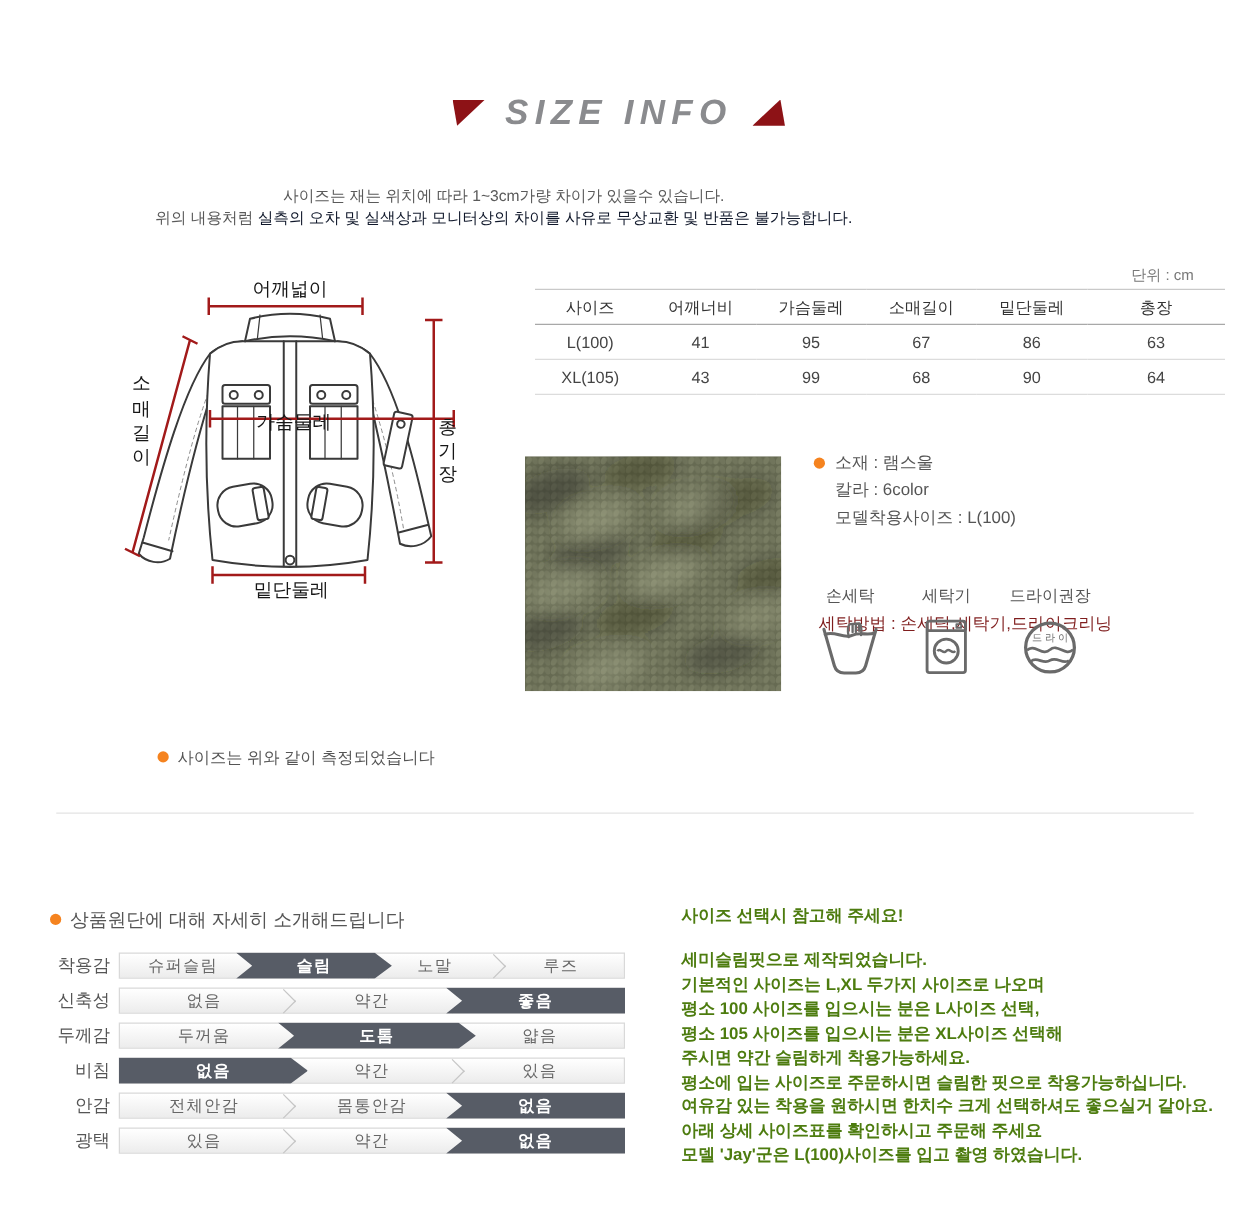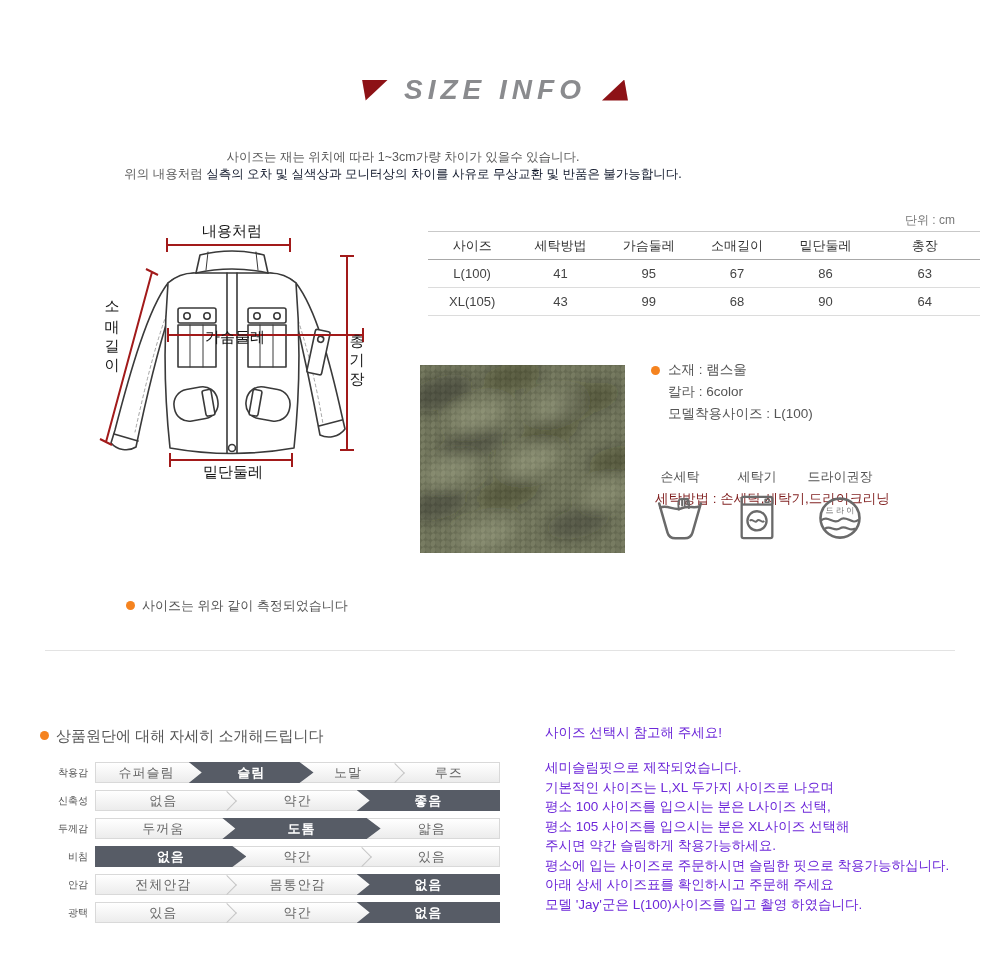--- a/index.html
+++ b/index.html
@@ -38,36 +38,36 @@
   .wash-method{top:462px;left:655px;font-size:13.5px;color:#7f1d1d;margin-top:28px;}
   .wash-col{position:absolute;top:468px;text-align:center;font-size:13px;color:#555;}
   .wash-col svg{display:block;margin:5px auto 0 auto;}
 
   .measure-note{top:597px;left:142px;font-size:13px;color:#555;}
 
   .divider{top:650px;left:45px;width:910px;border-top:1px solid #e3e3e3;height:0;}
 
   
   .fabric-intro{top:727px;left:56px;font-size:15px;color:#555;}
-  .fit-label{position:absolute;left:26px;width:62px;text-align:right;font-size:10px;color:#555;line-height:21px;}
+  .fit-label{position:absolute;left:26px;width:62px;text-align:right;font-size:14px;color:#555;line-height:21px;}
   .bar{position:absolute;left:95px;width:405px;height:21px;background:linear-gradient(#ffffff,#ececec);
        border:1px solid #d9d9d9;display:flex;box-sizing:border-box;}
   .seg{flex:1;position:relative;display:flex;align-items:center;justify-content:center;
        font-size:13px;color:#666;letter-spacing:1px;}
   .seg:not(:last-child)::after{content:"";position:absolute;right:-4px;top:50%;width:13px;height:13px;
        margin-top:-7px;border-top:1px solid #c6c6c6;border-right:1px solid #c6c6c6;
        transform:rotate(45deg);}
   .sel-arrow{position:absolute;top:-1px;bottom:-1px;left:-8px;right:-16px;background:#575c66;z-index:2;
        display:flex;align-items:center;justify-content:center;color:#fff;font-weight:bold;font-size:13px;letter-spacing:1px;
        clip-path:polygon(0 0,calc(100% - 14px) 0,100% 50%,calc(100% - 14px) 100%,0 100%,13px 50%);}
   .sel-first .sel-arrow{left:-1px;clip-path:polygon(0 0,calc(100% - 14px) 0,100% 50%,calc(100% - 14px) 100%,0 100%);}
   .sel-last .sel-arrow{right:-1px;clip-path:polygon(0 0,100% 0,100% 100%,0 100%,13px 50%);}
 
   
-  .sizing-note{top:724px;left:545px;width:435px;font-size:13.5px;color:#6d28d9;}
+  .sizing-note{top:724px;left:545px;width:435px;font-size:13.5px;color:#4d7c0f;font-weight:bold;}
   .sizing-note .head{margin-bottom:16px;}
   .sizing-note .line{line-height:19.5px;}
 </style>
 </head>
 <body>
 
 <div class="abs size-header">
   <div class="flag left"></div>
   <div class="size-title">SIZE INFO</div>
   <div class="flag right"></div>
@@ -125,32 +125,32 @@
 
   <g stroke="#a21a1a" stroke-width="2" fill="none">
     <path d="M77,33 H200 M77,26 V40 M200,26 V40"></path>
     <path d="M62,60 L16,230 M56,57 L68,63 M10,227 L22,233"></path>
     <path d="M78,123 H273 M78,116 V130 M273,116 V130"></path>
     <path d="M257,44 V238 M250,44 H264 M250,238 H264"></path>
     <path d="M80,248 H202 M80,241 V255 M202,241 V255"></path>
   </g>
 </svg>
 
-<div class="diag-label center abs" style="left:180px;top:222px;">내용처럼</div>
+<div class="diag-label center abs" style="left:180px;top:222px;">어깨넓이</div>
 <div class="diag-label vert abs" style="left:102px;top:290px;">소매길이</div>
 <div class="diag-label center abs" style="left:183px;top:328px;">가슴둘레</div>
 <div class="diag-label vert abs" style="left:347px;top:323px;">총기장</div>
 <div class="diag-label center abs" style="left:181px;top:463px;">밑단둘레</div>
 
 <div class="abs unit-label">단위 : cm</div>
 <table class="size-table">
   <thead>
     <tr>
       <th style="width:16%">사이즈</th>
-      <th style="width:16%">세탁방법</th>
+      <th style="width:16%">어깨너비</th>
       <th style="width:16%">가슴둘레</th>
       <th style="width:16%">소매길이</th>
       <th style="width:16%">밑단둘레</th>
       <th>총장</th>
     </tr>
   </thead>
   <tbody>
     <tr>
       <td>L(100)</td>
       <td>41</td>
@@ -310,15 +310,16 @@
 </div>
 
 <div class="abs sizing-note">
   <div class="head">사이즈 선택시 참고해 주세요!</div>
   <div class="line">세미슬림핏으로 제작되었습니다.</div>
   <div class="line">기본적인 사이즈는 L,XL 두가지 사이즈로 나오며</div>
   <div class="line">평소 100 사이즈를 입으시는 분은 L사이즈 선택,</div>
   <div class="line">평소 105 사이즈를 입으시는 분은 XL사이즈 선택해</div>
   <div class="line">주시면 약간 슬림하게 착용가능하세요.</div>
   <div class="line">평소에 입는 사이즈로 주문하시면 슬림한 핏으로 착용가능하십니다.</div>
+  <div class="line">여유감 있는 착용을 원하시면 한치수 크게 선택하셔도 좋으실거 같아요.</div>
   <div class="line">아래 상세 사이즈표를 확인하시고 주문해 주세요</div>
   <div class="line">모델 'Jay'군은 L(100)사이즈를 입고 촬영 하였습니다.</div>
 </div>
 
 </body></html>

